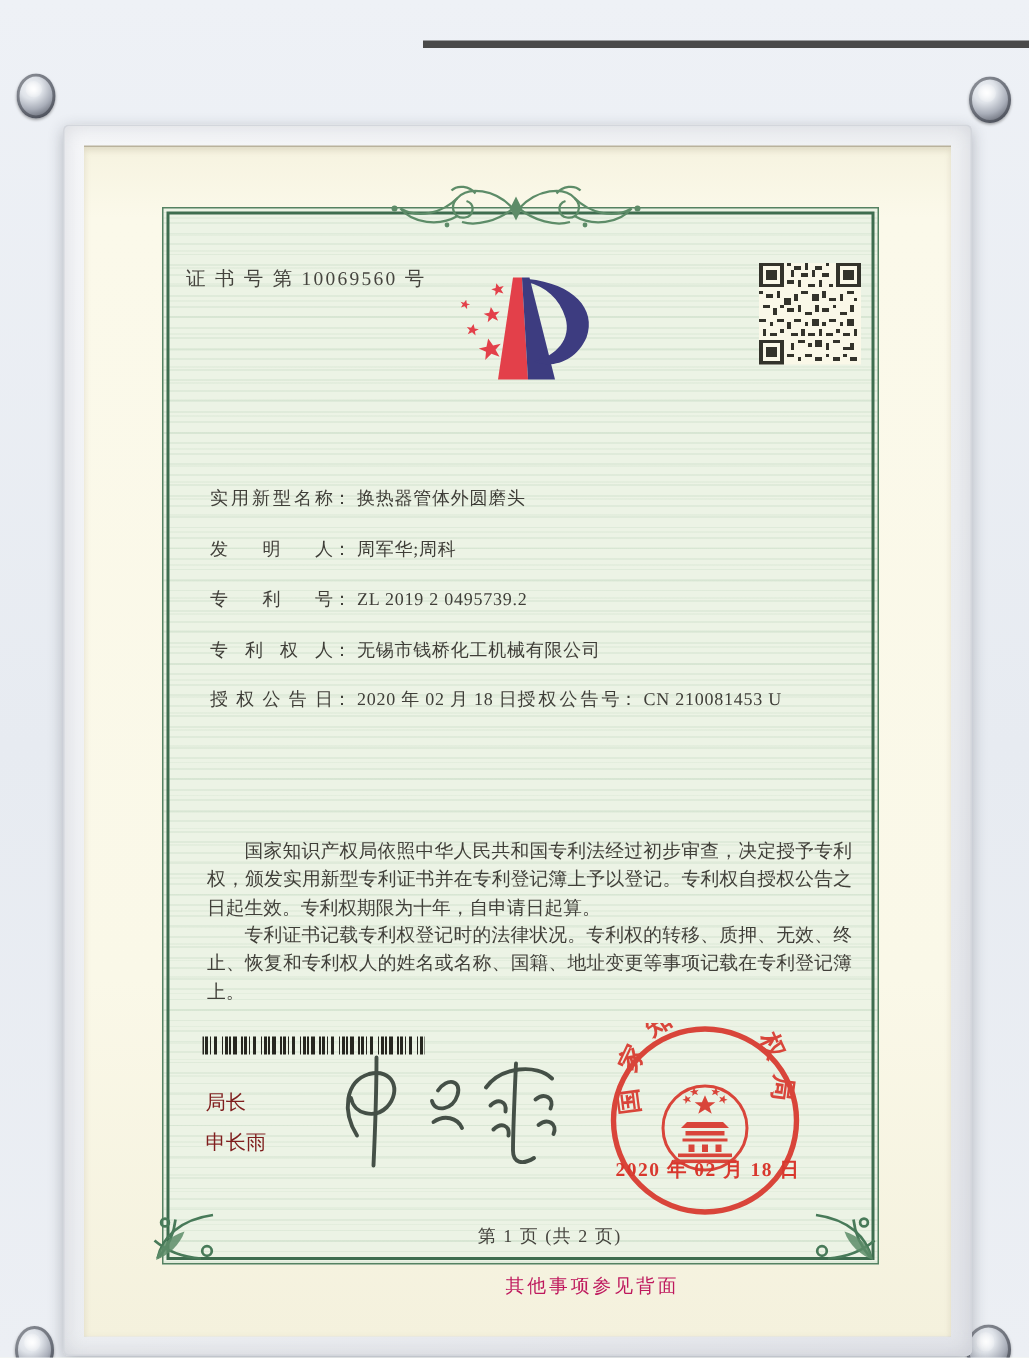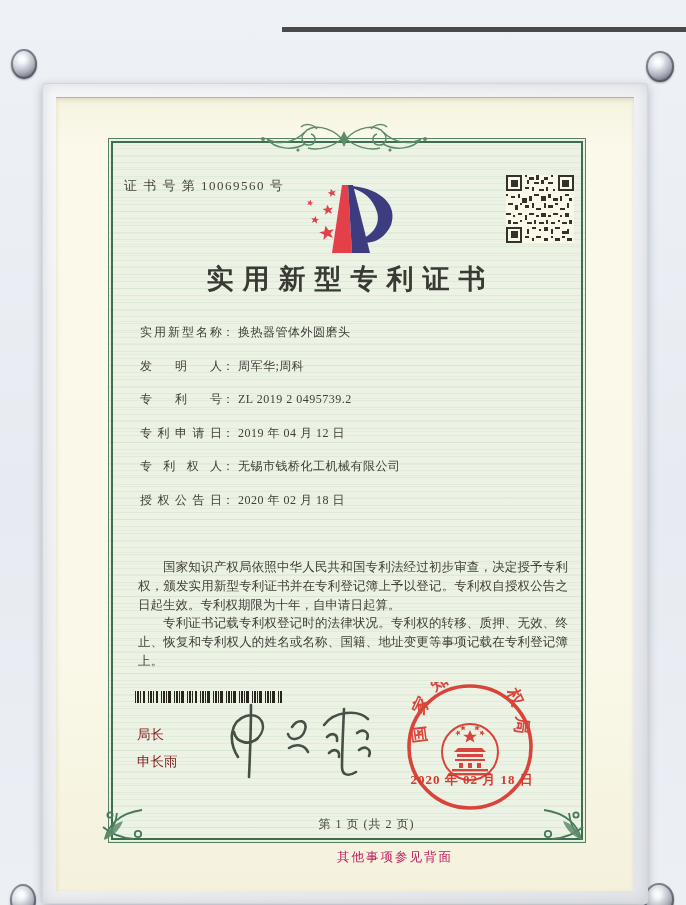--- a/index.html
+++ b/index.html
@@ -267,40 +267,39 @@
         <rect x="11" y="27" width="1" height="1"></rect>
         <rect x="13" y="26" width="2" height="1"></rect>
       <rect x="16" y="27" width="2" height="1"></rect>
         <rect x="19" y="26" width="1" height="1"></rect>
         <rect x="21" y="27" width="2" height="1"></rect>
       <rect x="24" y="26" width="1" height="1"></rect>
         <rect x="26" y="27" width="2" height="1"></rect>
     </g>
   </svg>
 
-  <div class="title">实用新型专利证书</div>
 
   <div class="fields">
     <div class="field-row">
       <span class="f-label">实用新型名称</span><span class="f-colon">：</span><span class="f-value">换热器管体外圆磨头</span>
     </div>
     <div class="field-row">
       <span class="f-label">发明人</span><span class="f-colon">：</span><span class="f-value">周军华;周科</span>
     </div>
     <div class="field-row">
       <span class="f-label">专利号</span><span class="f-colon">：</span><span class="f-value">ZL 2019 2 0495739.2</span>
     </div>
     <div class="field-row">
-      <span class="f-label">专利申请日</span><span class="f-colon">：</span><span class="f-value">2019 年 04 月 12 日</span>
-    </div>
-    <div class="field-row">
       <span class="f-label">专利权人</span><span class="f-colon">：</span><span class="f-value">无锡市钱桥化工机械有限公司</span>
     </div>
     <div class="field-row grant-row">
       <span class="f-label">授权公告日</span><span class="f-colon">：</span><span class="f-value">2020 年 02 月 18 日</span>
+      <span class="grant-second">
+        <span class="f-label">授权公告号</span><span class="f-colon">：</span><span class="f-value">CN 210081453 U</span>
+      </span>
     </div>
   </div>
 
   <div class="legal">
     <p>国家知识产权局依照中华人民共和国专利法经过初步审查，决定授予专利权，颁发实用新型专利证书并在专利登记簿上予以登记。专利权自授权公告之日起生效。专利权期限为十年，自申请日起算。</p>
     <p>专利证书记载专利权登记时的法律状况。专利权的转移、质押、无效、终止、恢复和专利权人的姓名或名称、国籍、地址变更等事项记载在专利登记簿上。</p>
   </div>
 
   <div class="barcode"></div>
 

